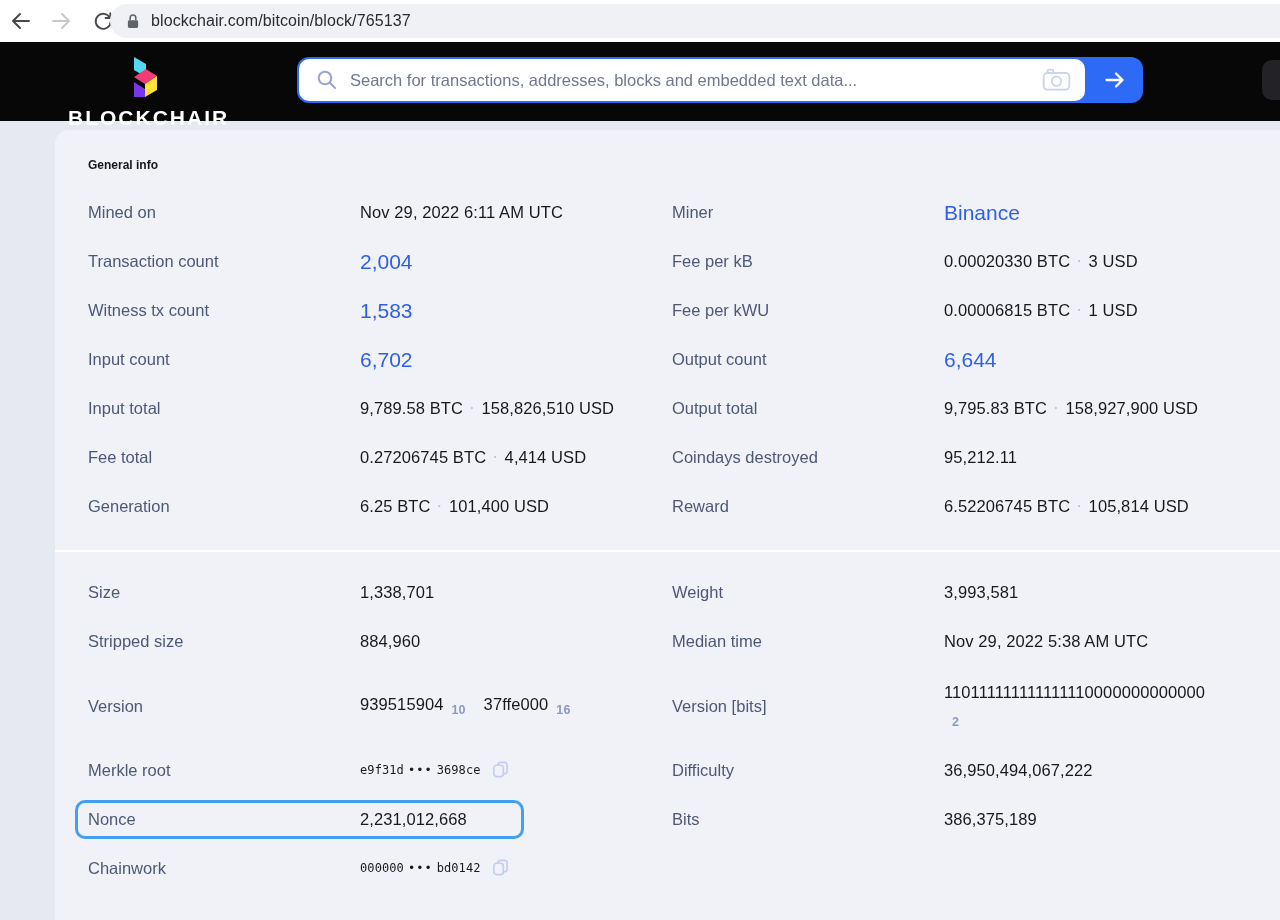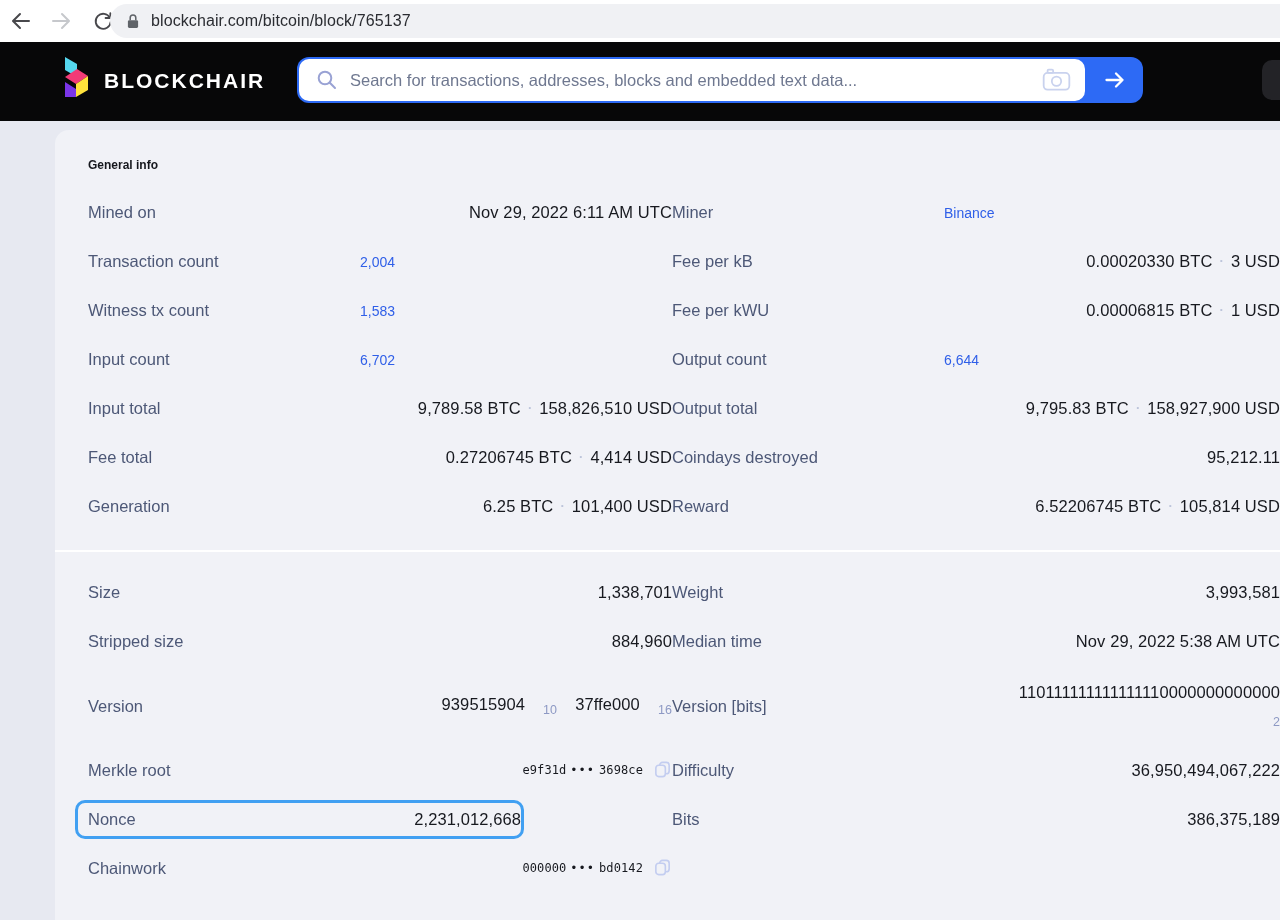--- a/index.html
+++ b/index.html
@@ -13,42 +13,42 @@
   .chrome{position:absolute;top:0;left:0;right:0;height:50px;background:#ffffff;}
   .nav-btn{position:absolute;top:8px;width:26px;height:26px;display:flex;align-items:center;justify-content:center;cursor:pointer;background:none;border:none;padding:0;}
   .nav-back{left:8px;}
   .nav-fwd{left:48px;}
   .nav-reload{left:90px;}
   .url-pill{position:absolute;left:110px;top:4px;right:-20px;height:34px;background:#f0f1f4;border-radius:17px;display:flex;align-items:center;cursor:text;}
   .url-pill .lock{margin-left:16px;display:flex;}
   .url-text{margin-left:11px;font-size:16px;color:#2a2c31;letter-spacing:0.1px;}
   
   .topbar{position:absolute;top:42px;left:0;right:0;height:79px;background:#070708;}
-  .brand{position:absolute;left:55px;top:14px;display:flex;align-items:center;cursor:pointer;}
+  .brand{position:absolute;left:55px;top:14px;display:flex;align-items:center;cursor:pointer;flex-direction:column;}
   .brand-text{color:#ffffff;font-size:21px;font-weight:700;letter-spacing:2px;margin-left:13px;}
   .search-wrap{position:absolute;left:297px;top:15px;width:846px;height:46px;background:#2d6af5;border-radius:12px;display:flex;box-sizing:border-box;}
   .search-field{flex:1;background:#ffffff;border-radius:10px;margin:2px;display:flex;align-items:center;}
   .search-field .mag{margin-left:17px;display:flex;flex:none;}
   .search-input{flex:1;border:none;outline:none;background:transparent;font-family:"Liberation Sans",sans-serif;font-size:16.5px;color:#2a2c31;margin-left:10px;min-width:0;}
   .search-input::placeholder{color:#6f7890;opacity:1;}
   .cam-btn{flex:none;background:none;border:none;padding:0;margin-right:14px;display:flex;cursor:pointer;}
   .go-btn{flex:none;width:56px;background:transparent;border:none;display:flex;align-items:center;justify-content:center;cursor:pointer;}
   .menu-stub{position:absolute;right:-10px;top:18px;width:28px;height:40px;background:#232327;border-radius:10px;cursor:pointer;border:none;}
   
   .card{position:absolute;top:130px;left:55px;right:0;height:790px;background:#f1f2f7;border-top-left-radius:14px;}
   .section-title{padding:28px 0 16px 33px;font-size:12px;font-weight:700;color:#15171d;}
   .row{display:grid;grid-template-columns:272px 312px 272px 1fr;margin-left:33px;min-height:49px;align-items:center;}
   .row.tall{min-height:80px;}
   .label{color:#4d5877;font-size:16.5px;}
-  .value{color:#17191f;font-size:16.5px;font-weight:500;letter-spacing:0.1px;text-align:right;}
-  .link{color:#2f5fe8;font-size:14px;font-weight:500;cursor:pointer;text-decoration:none;}
+  .value{color:#17191f;font-size:16.5px;font-weight:500;letter-spacing:0.1px;}
+  .link{color:#2f5fe8;font-size:21px;font-weight:500;cursor:pointer;text-decoration:none;}
   .dot{color:#bcc4da;font-weight:700;font-size:13px;margin:0 7px;vertical-align:2px;}
   .mono{font-family:"DejaVu Sans Mono",monospace;font-size:12px;font-weight:400;color:#17191f;}
   .mono .dots{margin:0 4px;letter-spacing:1px;}
-  .base{color:#8d99c4;font-size:12.5px;font-weight:400;vertical-align:-4px;margin-left:18px;}
+  .base{color:#8d99c4;font-size:12.5px;font-weight:700;vertical-align:-4px;margin-left:8px;}
   .hexpart{margin-left:18px;}
   .copy-btn{background:none;border:none;padding:0;margin-left:10px;vertical-align:-5px;cursor:pointer;}
   .divider{height:2px;background:#ffffff;margin-top:19px;}
   .section2{padding-top:16px;}
   .vbits .line2{margin-top:5px;}
   .nonce-box{grid-column:1 / 3;display:grid;grid-template-columns:272px 1fr;align-items:center;
     width:449px;box-sizing:border-box;border:3px solid #41a0f2;border-radius:10px;
     margin-left:-13px;padding:7px 0 7px 10px;}
 </style>
 </head>

